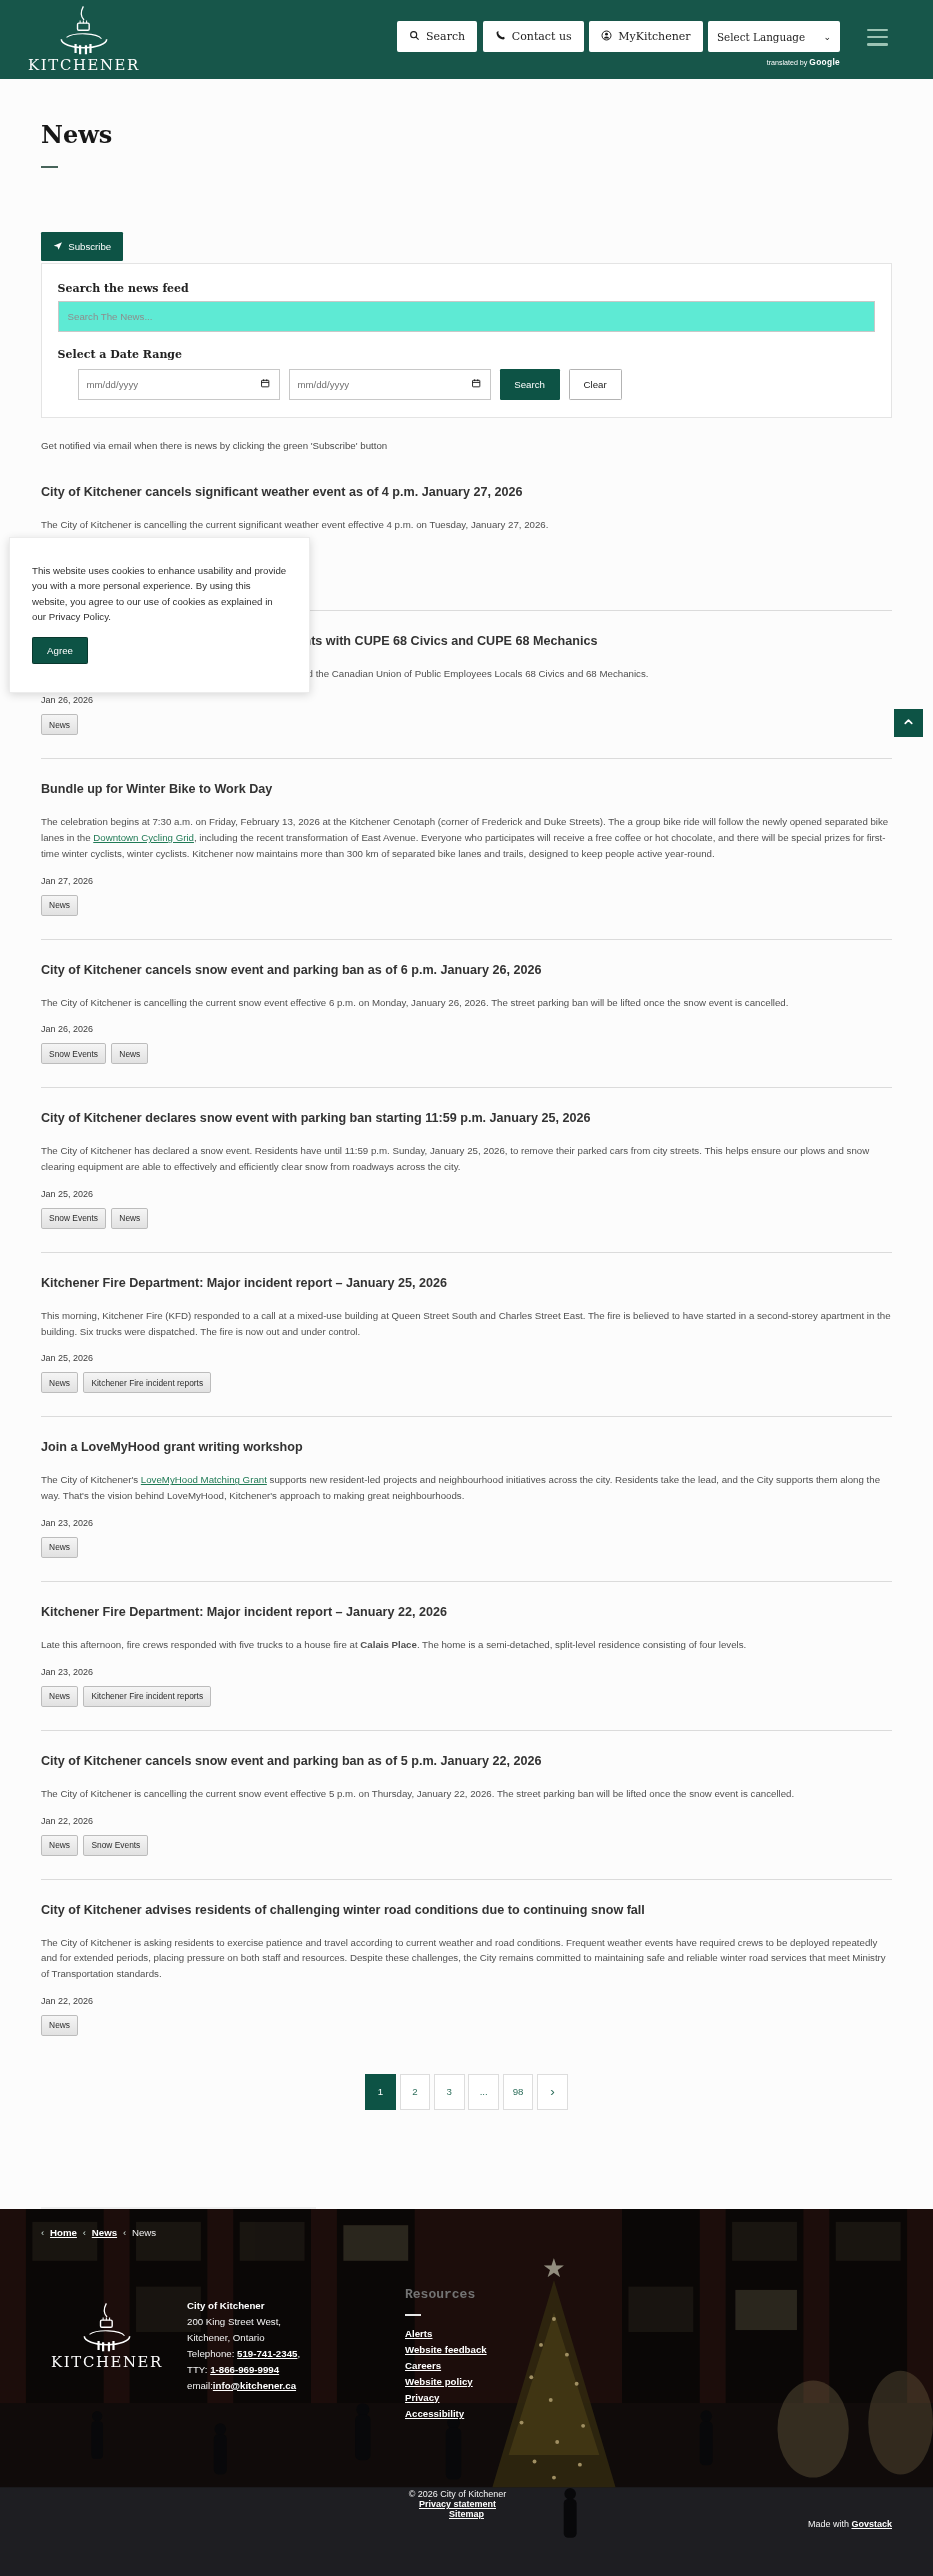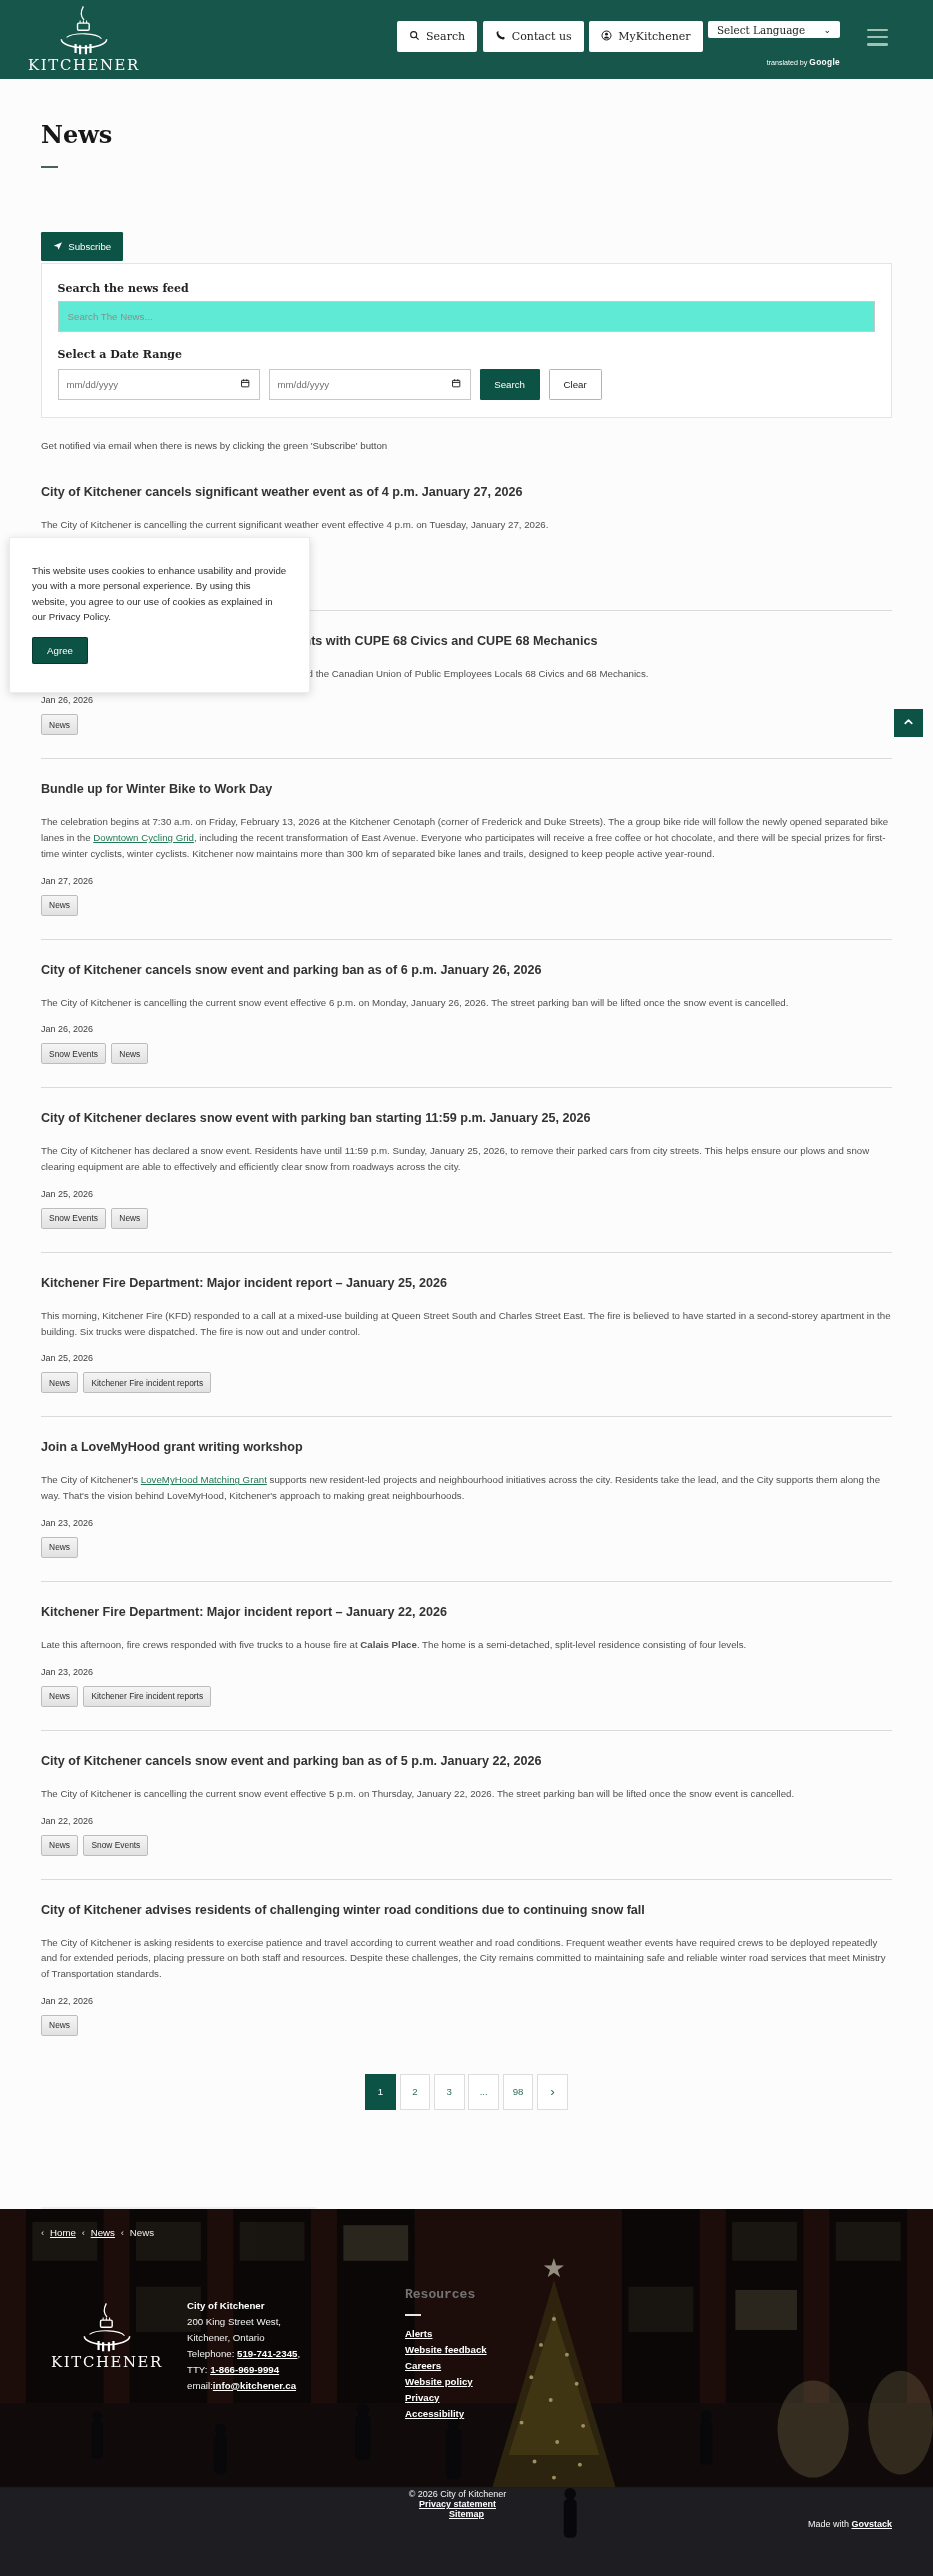--- a/index.html
+++ b/index.html
@@ -7,21 +7,21 @@
   .page { width:933px; height:2576px; position:relative; background:#fcfcfc; overflow:hidden; margin:0 auto; }
 
   
   .topbar { position:relative; height:79px; background:#17564a; }
   .logo-box { position:absolute; left:16px; top:2.6px; width:136px; height:74px; color:#fff; }
   .logo-box svg { width:100%; height:100%; }
   .nav { position:absolute; top:21.4px; right:93px; display:flex; gap:5.2px; }
   .nav-btn { display:flex; align-items:center; gap:5.8px; height:31px; padding:0 12.3px; background:#fff;
              border:none; border-radius:1.9px; font-family:"DejaVu Serif", serif; font-size:11px; color:#1c1c1c; cursor:pointer; }
   .nav-btn svg { width:11px; height:11px; }
-  .lang-box { display:flex; align-items:center; justify-content:space-between; width:132px; height:17px; padding:0 9px;
+  .lang-box { display:flex; align-items:center; justify-content:space-between; width:132px; height:31px; padding:0 9px;
               background:#fff; border-radius:1.9px; font-family:"DejaVu Serif", serif; font-size:10.4px; color:#1c1c1c; cursor:pointer; }
   .lang-box .chev { font-size:9px; color:#222; }
   .translated { position:absolute; top:57px; right:93px; font-size:7.1px; color:#fff; }
   .translated b { font-size:8.4px; letter-spacing:0.3px; }
   .hamburger { position:absolute; top:28.5px; right:45px; width:21.4px; height:17px; display:flex; flex-direction:column;
                justify-content:space-between; cursor:pointer; background:none; border:none; }
   .hamburger span { display:block; height:2.6px; border-radius:1.3px; background:#9cc3b4; }
 
   
   main { padding:0 41px; }
@@ -31,21 +31,21 @@
   .subscribe-btn { margin-top:64px; display:inline-flex; align-items:center; gap:5.8px; height:29px; padding:0 11.7px;
                    background:#0d5345; color:#fff; border:none; border-radius:1.3px; font-size:9.7px; cursor:pointer; }
   .subscribe-btn svg { width:9.7px; height:9.7px; }
 
   .search-panel { margin-top:1.9px; background:#fff; border:0.6px solid #e4e4e4; padding:18px 15.6px 17px; }
   .panel-label { font-family:"DejaVu Serif", serif; font-weight:700; font-size:11px; color:#222; }
   .search-input { margin-top:6.5px; width:100%; height:31px; border:0.6px solid #c8c8c8; padding:0 9px; font-size:9.7px;
                   font-family:"Liberation Sans", sans-serif; color:#333; background:#5eead4; }
   .search-input::placeholder { color:#8d8d8d; }
   .date-label { margin-top:15.6px; }
-  .date-row { display:flex; gap:9px; margin-top:7.8px; }
+  .date-row { display:flex; gap:9px; margin-top:7.8px;margin-left:20px; }
   .date-input { width:202px; height:31px; border:0.6px solid #c8c8c8; background:#fff; display:flex; align-items:center;
                 justify-content:space-between; padding:0 7.8px; color:#707070; font-size:9.7px; cursor:text; }
   .date-input svg { width:10.4px; height:10.4px; }
   .btn { height:31px; border-radius:1.3px; font-size:9.7px; cursor:pointer; }
   .btn-search { width:60px; background:#0d5345; color:#fff; border:none; }
   .btn-clear { width:53px; background:#fff; color:#222; border:0.6px solid #b3b3b3; }
 
   .notice { margin-top:22px; font-size:9.7px; color:#4a4a4a; }
 
   .articles { margin-top:34px; }
@@ -73,21 +73,21 @@
   .green-plain { color:#1f7a55; font-weight:bold; cursor:pointer; }
 
   
   footer { position:absolute; left:0; top:2209px; width:933px; height:367px; color:#fff; overflow:hidden; }
   .f-bg { position:absolute; inset:0; background:linear-gradient(#17100b 0%, #241510 35%, #131010 60%, #1d1d20 78%, #232327 100%); }
   .f-bg svg { position:absolute; inset:0; width:100%; height:100%; }
   .f-shade { position:absolute; inset:0; background:rgba(4,5,7,.38); }
   .f-content { position:relative; height:100%; }
   .crumbs { position:absolute; left:41px; top:18px; font-size:9.7px; display:flex; gap:5.8px; align-items:center; }
   .crumbs .sep { color:#cfe2da; font-size:9.7px; }
-  .crumb-link { color:#fff; text-decoration:underline; font-weight:normal; cursor:pointer; }
+  .crumb-link { color:#fff; text-decoration:underline; font-weight:bold; cursor:pointer; }
   .crumb-current { color:#eee; }
   .f-logo { position:absolute; left:39px; top:73px; width:136px; height:110px; color:#fff; }
   .f-logo svg { width:100%; height:100%; }
   .f-city { position:absolute; left:187px; top:89px; font-size:9.7px; line-height:16px; color:#f2f2f2; }
   .f-city b { color:#fff; }
   .f-underline { color:#fff; text-decoration:underline; font-weight:bold; cursor:pointer; }
   .f-col-title { font-family:Liberation Mono, monospace; font-size:13px; font-weight:700; color:#737373; }
   .f-dash { width:15.6px; height:1.9px; background:#e8e8e8; margin:11.7px 0 10.4px; }
   .f-res { position:absolute; left:405px; top:78px; }
   .f-res a { display:block; font-size:9.7px; line-height:16px; color:#fff; text-decoration:underline; font-weight:bold; cursor:pointer; }

